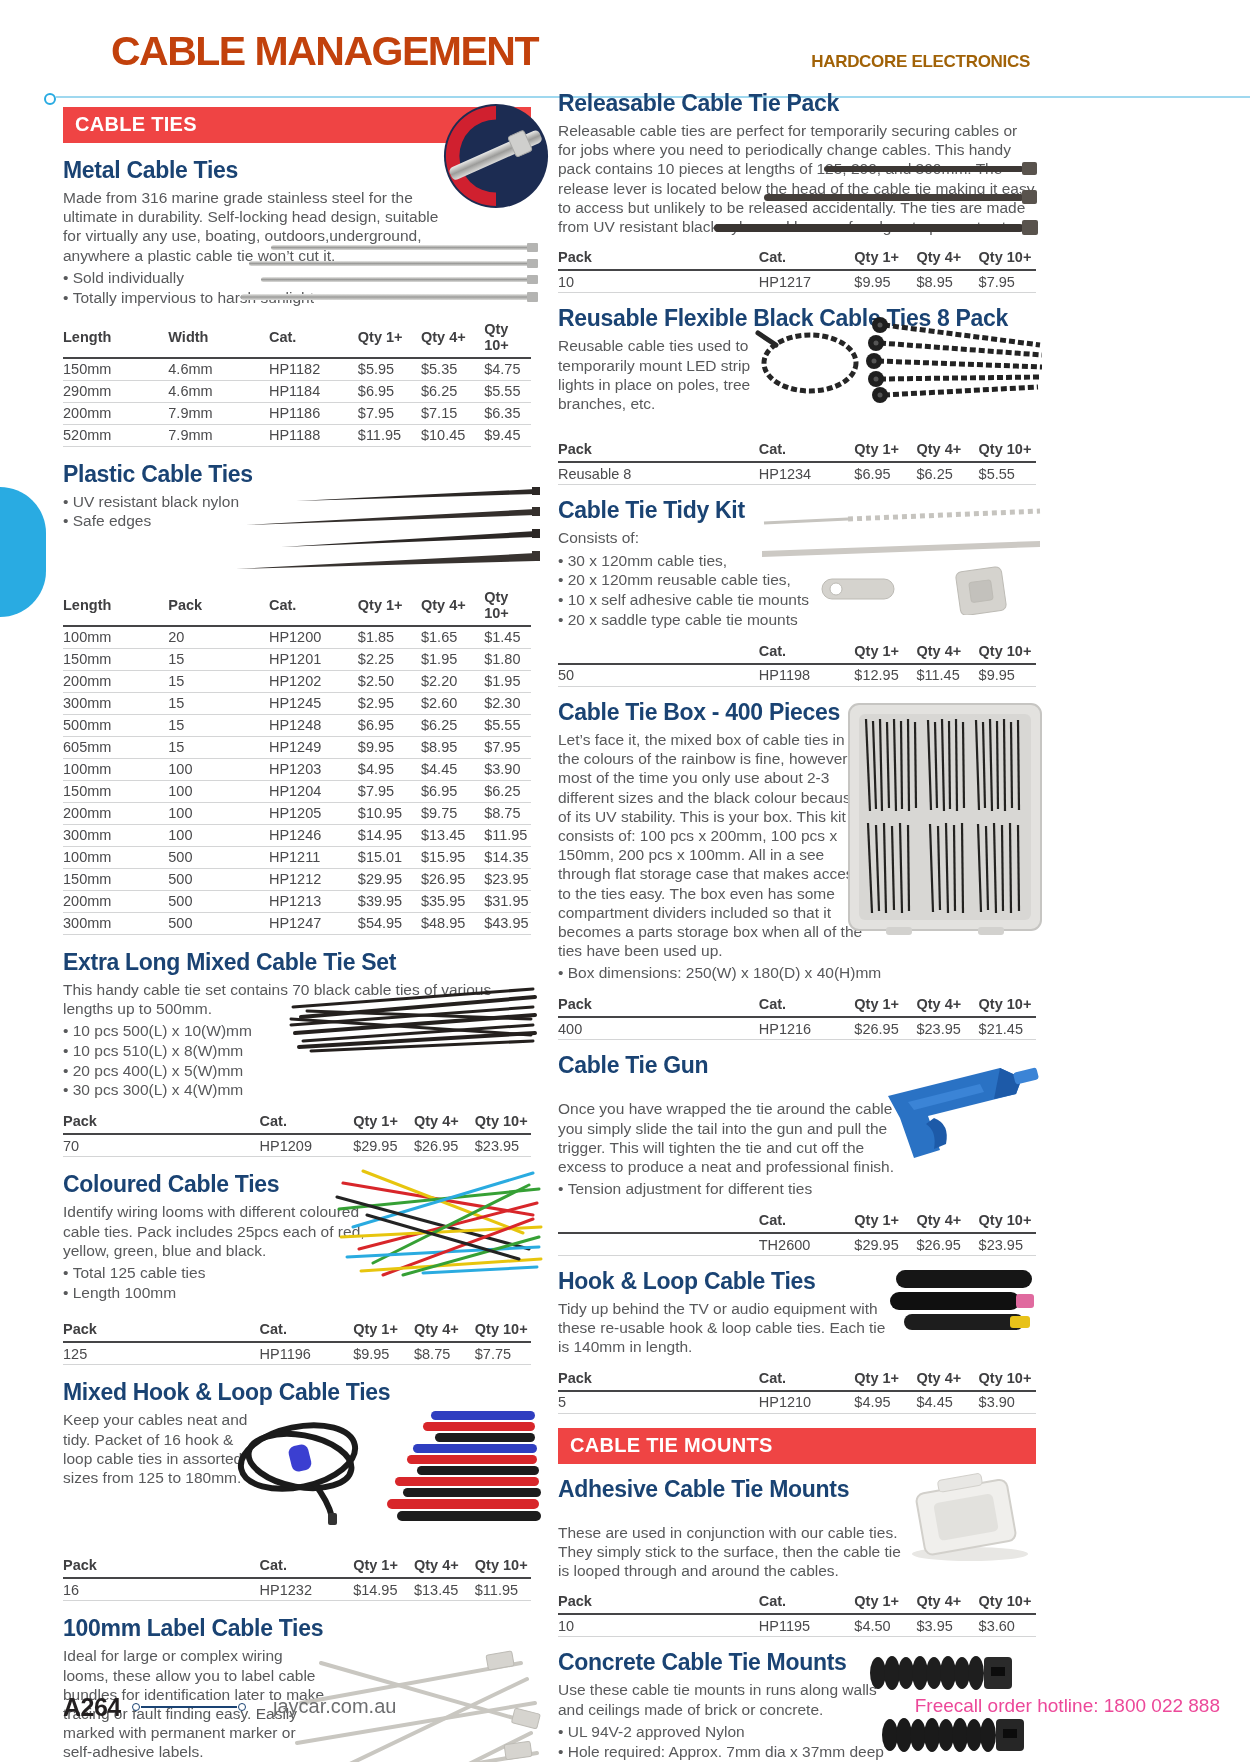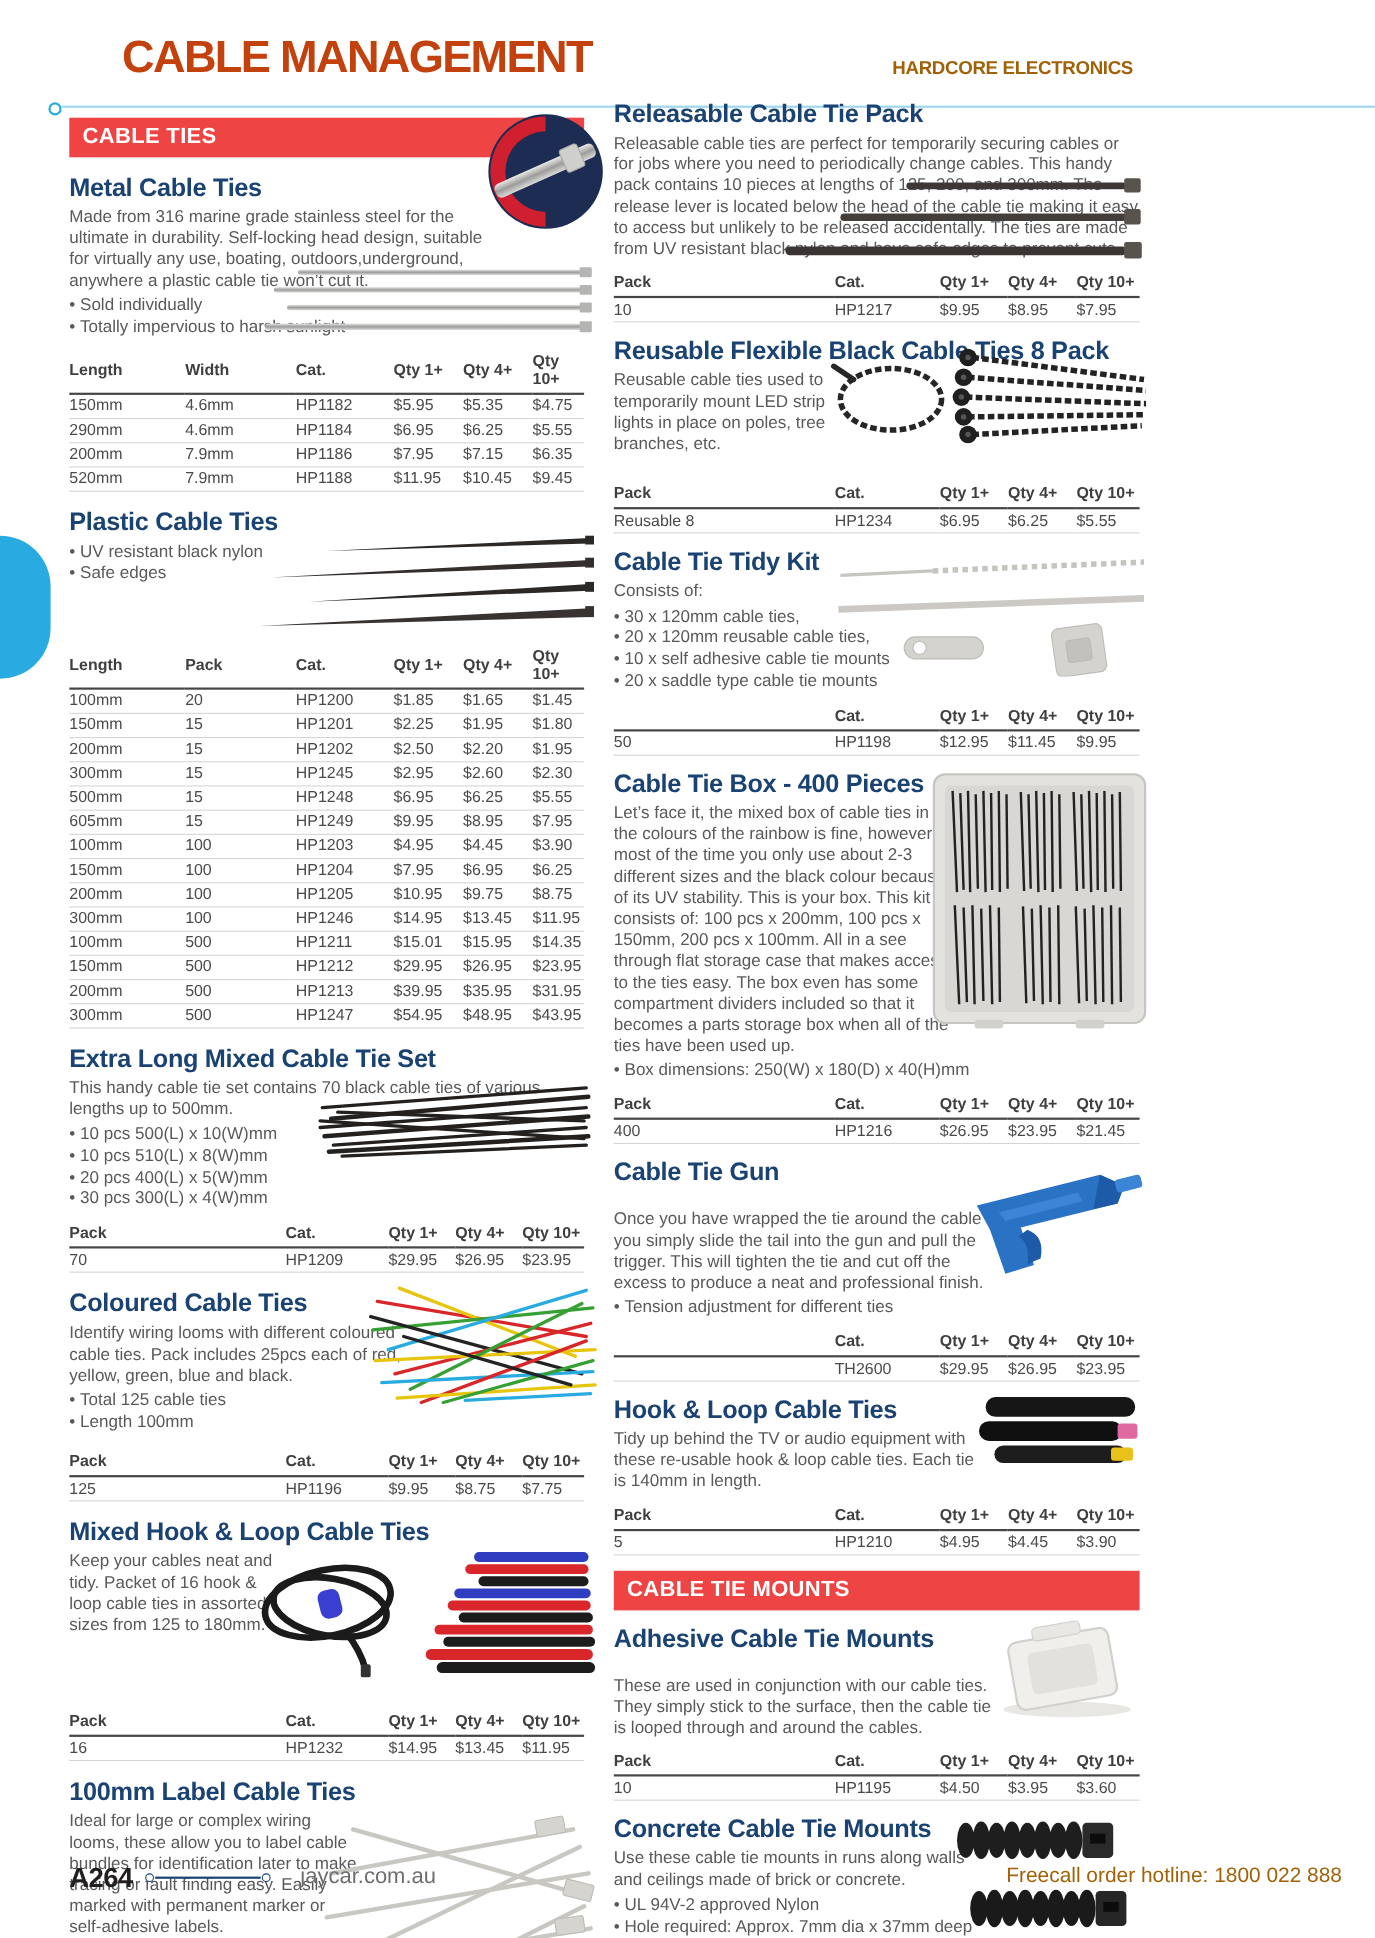--- a/index.html
+++ b/index.html
@@ -72,21 +72,21 @@
   .sec-label{flex:1;display:flex;flex-direction:column;}
   .sec-label table{margin-top:auto;}
   
   .footer{position:absolute;left:63px;right:220px;top:1693px;height:40px;}
   .page-code{position:absolute;left:0;top:0;font-size:25px;font-weight:800;color:#231f20;letter-spacing:-0.5px;}
   .foot-line{position:absolute;left:78px;top:13px;width:96px;height:2px;background:#1a4373;}
   .foot-line::before,.foot-line::after{content:"";position:absolute;top:-3px;width:6px;height:6px;
       border:1.5px solid #1a4373;border-radius:50%;background:#fff;}
   .foot-line::before{left:-9px;} .foot-line::after{right:-9px;}
   .website{position:absolute;left:210px;top:2px;font-size:20px;color:#6d6e70;}
-  .hotline{position:absolute;right:-190px;top:2px;font-size:19px;color:#a16207;white-space:nowrap;}
+  .hotline{position:absolute;right:-190px;top:2px;font-size:19px;color:#ec4899;white-space:nowrap;}
 </style>
 </head>
 <body>
 
 <div class="page">
 
   <svg width="0" height="0" style="position:absolute">
     <defs>
       <linearGradient id="silver" x1="0" y1="0" x2="0" y2="1">
         <stop offset="0" stop-color="#e9e9e7"></stop>

